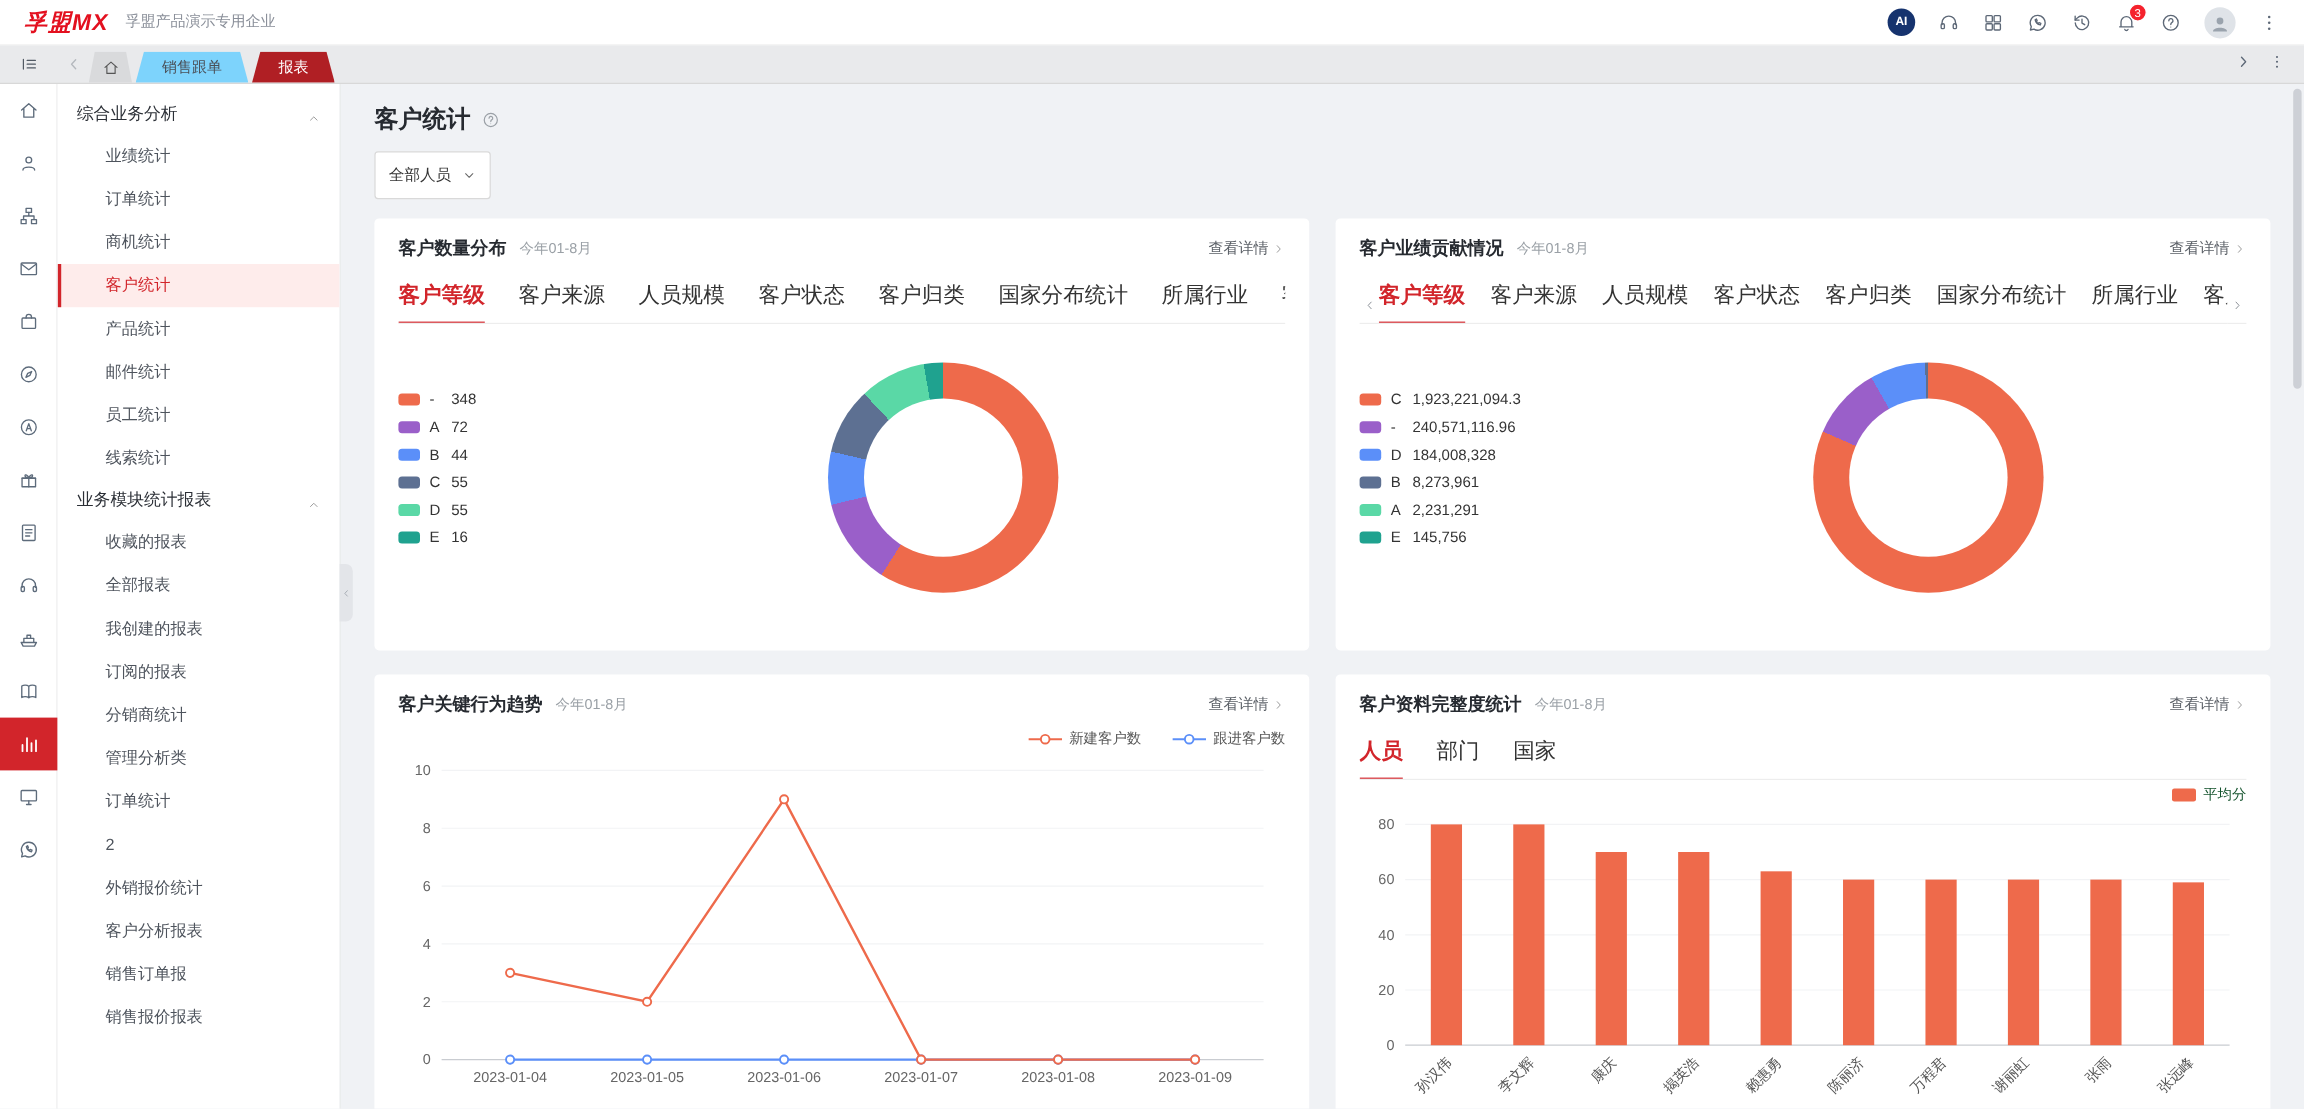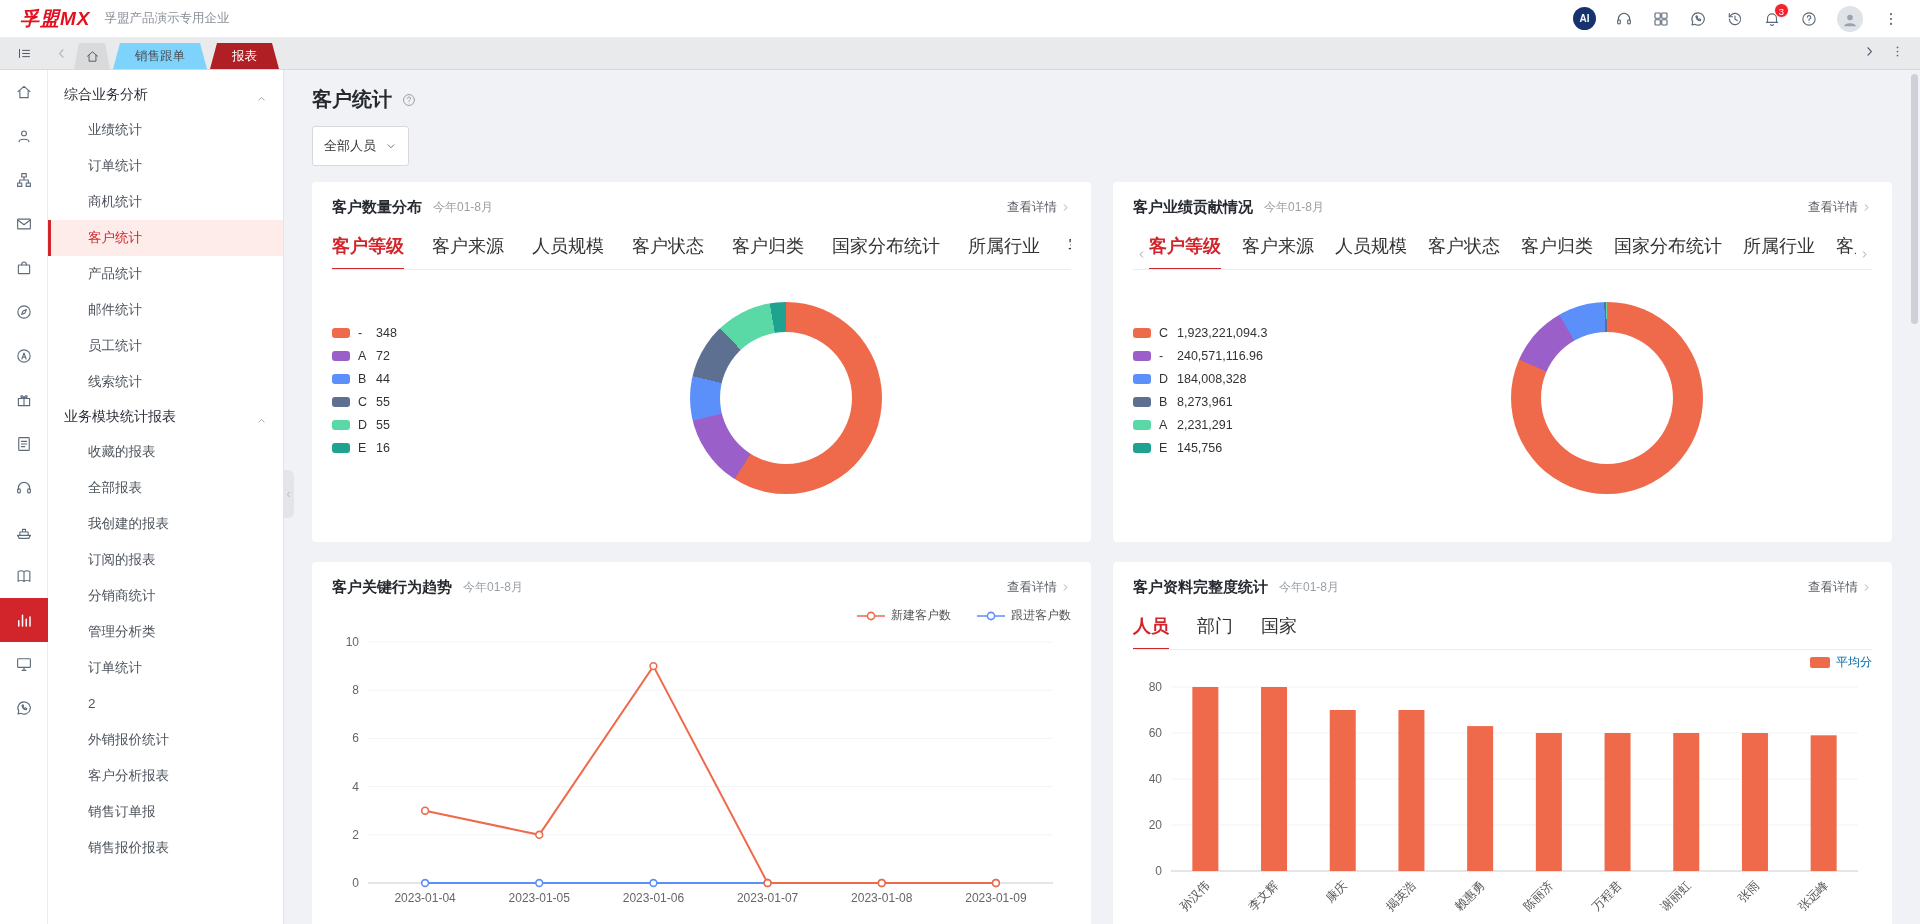--- a/index.html
+++ b/index.html
@@ -79,21 +79,21 @@
   .legend.wide{min-width:208px;}
   .lg-row{display:flex;align-items:center;gap:8px;font-size:12.5px;color:#333;cursor:pointer;white-space:nowrap;}
   .sw{width:18px;height:10px;border-radius:3px;flex:none;}
   .lg-lab{min-width:10px;}
   .donut-wrap{flex:1;display:flex;justify-content:center;}
   .donut{width:192px;height:192px;border-radius:50%;position:relative;margin-top:18px;}
   .hole{position:absolute;inset:30px;background:#fff;border-radius:50%;}
 
   .series-legend{display:flex;justify-content:flex-end;gap:26px;margin-top:10px;font-size:12px;color:#555;align-items:center;}
   .sl-item{display:inline-flex;align-items:center;gap:6px;cursor:pointer;}
-  .bar-legend{display:flex;justify-content:flex-end;margin-top:4px;font-size:12px;color:#0369a1;align-items:center;}
+  .bar-legend{display:flex;justify-content:flex-end;margin-top:4px;font-size:12px;color:#14532d;align-items:center;}
   .bl-item{display:inline-flex;align-items:center;gap:6px;cursor:pointer;}
   .bl-sw{width:20px;height:11px;border-radius:2px;}
   .linechart{width:100%;height:285px;margin-top:4px;}
   .barchart{width:100%;height:250px;margin-top:6px;}
 
   .vscroll{position:absolute;right:2px;top:74px;width:7px;height:250px;border-radius:4px;background:#cdd0d6;z-index:9;}
 </style>
 </head>
 <body>
 

